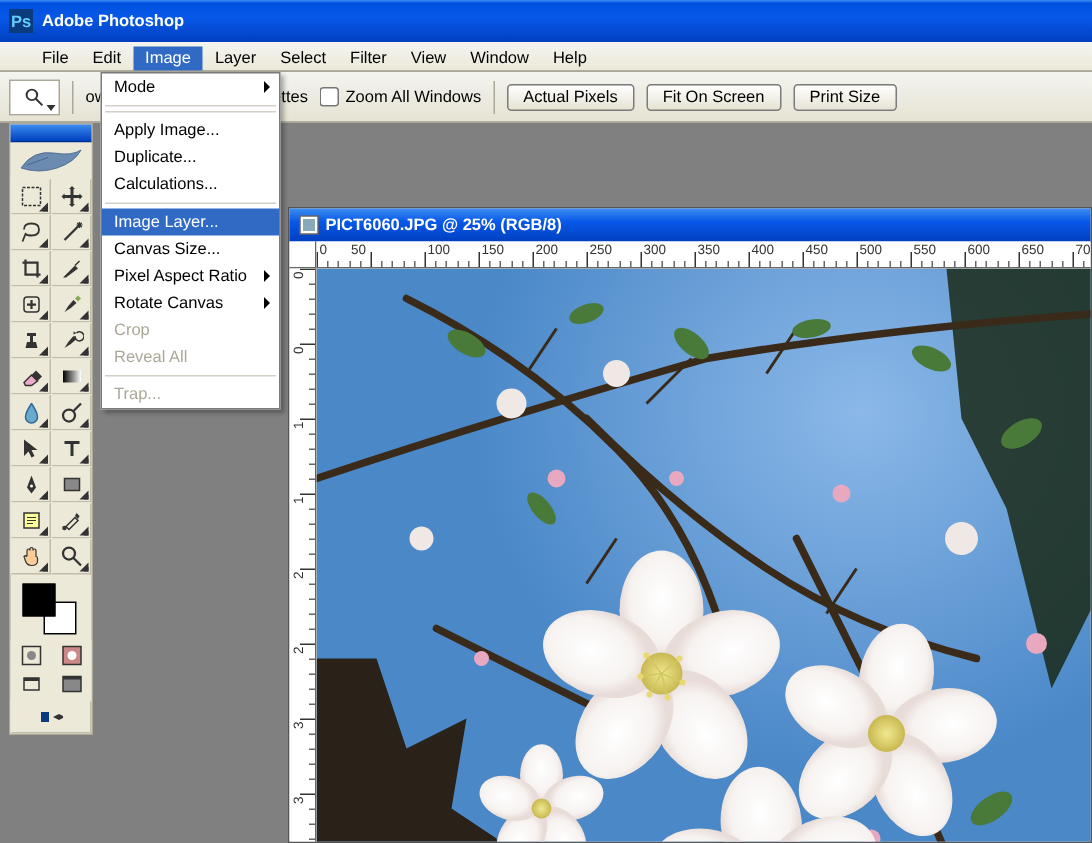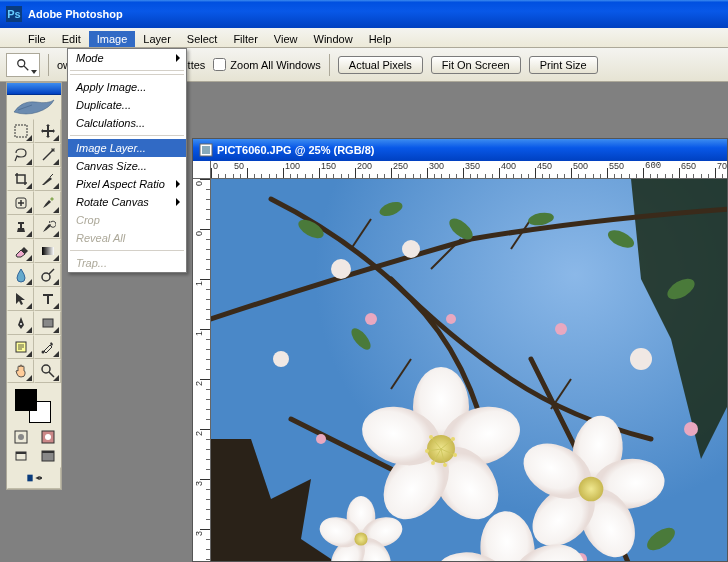--- a/index.html
+++ b/index.html
@@ -31,21 +31,21 @@
 .tool-btn { height: 24px; border: 1px solid #ece9d8; border-right-color: #c0bca8; border-bottom-color: #c0bca8; display: flex; align-items: center; justify-content: center; background: #ece9d8; cursor: default; position: relative; }
 .tool-btn svg { width: 16px; height: 16px; }
 .tool-btn .sub-ind { position: absolute; right: 1px; bottom: 1px; border-left: 3px solid transparent; border-top: 3px solid transparent; border-right: 3px solid #333; border-bottom: 3px solid #333; width: 0; height: 0; }
 .swatches { height: 44px; position: relative; }
 .swatch-fg { position: absolute; left: 8px; top: 6px; width: 22px; height: 22px; background: #000; border: 1px solid #000; }
 .swatch-bg { position: absolute; left: 22px; top: 18px; width: 22px; height: 22px; background: #fff; border: 1px solid #000; }
 .mode-row { display: grid; grid-template-columns: 1fr 1fr; }
 .mode-btn { height: 20px; display: flex; align-items: center; justify-content: center; background: #ece9d8; }
 .mode-btn svg { width: 14px; height: 14px; }
 
-.dropdown { position: absolute; left: 67px; top: 48px; width: 120px; background: #fff; border: 1px solid #7b7b7b; box-shadow: 2px 2px 3px rgba(0,0,0,0.3); z-index: 100; font-style: italic; }
+.dropdown { position: absolute; left: 67px; top: 48px; width: 120px; background: #fff; border: 1px solid #7b7b7b; box-shadow: 2px 2px 3px rgba(0,0,0,0.3); z-index: 100; }
 .dd-item { height: 18px; display: flex; align-items: center; padding: 0 18px 0 8px; color: #000; cursor: default; position: relative; }
 .dd-item.highlight { background: #316ac5; color: #fff; }
 .dd-item.disabled { color: #aca899; }
 .dd-item .arrow { position: absolute; right: 6px; border-top: 4px solid transparent; border-bottom: 4px solid transparent; border-left: 4px solid #000; }
 .dd-sep { height: 1px; background: #d4d0c8; margin: 3px 2px; }
 
 .doc-window { position: absolute; left: 192px; top: 56px; right: 0; bottom: 0; border: 1px solid #555; background: #fff; }
 .doc-title { height: 22px; background: linear-gradient(to bottom, #3c8cf0 0%, #0858e8 40%, #0040c0 100%); color: #fff; font-weight: bold; display: flex; align-items: center; padding: 0 6px; font-size: 12px; gap: 4px; }
 .doc-title svg { width: 14px; height: 14px; }
 .ruler-h { position: absolute; top: 22px; left: 18px; right: 0; height: 18px; background: #fff; border-bottom: 1px solid #666; overflow: hidden; }
@@ -390,21 +390,21 @@
         <div class="tick-minor" style="left: 374.4px;"></div>
         <div class="tick-minor" style="left: 381.6px;"></div>
         <div class="tick-minor" style="left: 388.8px;"></div>
         <div class="tick-major" style="left: 396px;"></div>
         <div class="tick-label" style="left: 398px;">550</div>
         <div class="tick-minor" style="left: 403.2px;"></div>
         <div class="tick-minor" style="left: 410.4px;"></div>
         <div class="tick-minor" style="left: 417.6px;"></div>
         <div class="tick-minor" style="left: 424.8px;"></div>
         <div class="tick-major" style="left: 432px;"></div>
-        <div class="tick-label" style="left: 434px; font-family: Liberation Mono, monospace;">600</div>
+        <div class="tick-label" style="left: 434px;">600</div>
         <div class="tick-minor" style="left: 439.2px;"></div>
         <div class="tick-minor" style="left: 446.4px;"></div>
         <div class="tick-minor" style="left: 453.6px;"></div>
         <div class="tick-minor" style="left: 460.8px;"></div>
         <div class="tick-major" style="left: 468px;"></div>
         <div class="tick-label" style="left: 470px;">650</div>
         <div class="tick-minor" style="left: 475.2px;"></div>
         <div class="tick-minor" style="left: 482.4px;"></div>
         <div class="tick-minor" style="left: 489.6px;"></div>
         <div class="tick-minor" style="left: 496.8px;"></div>

